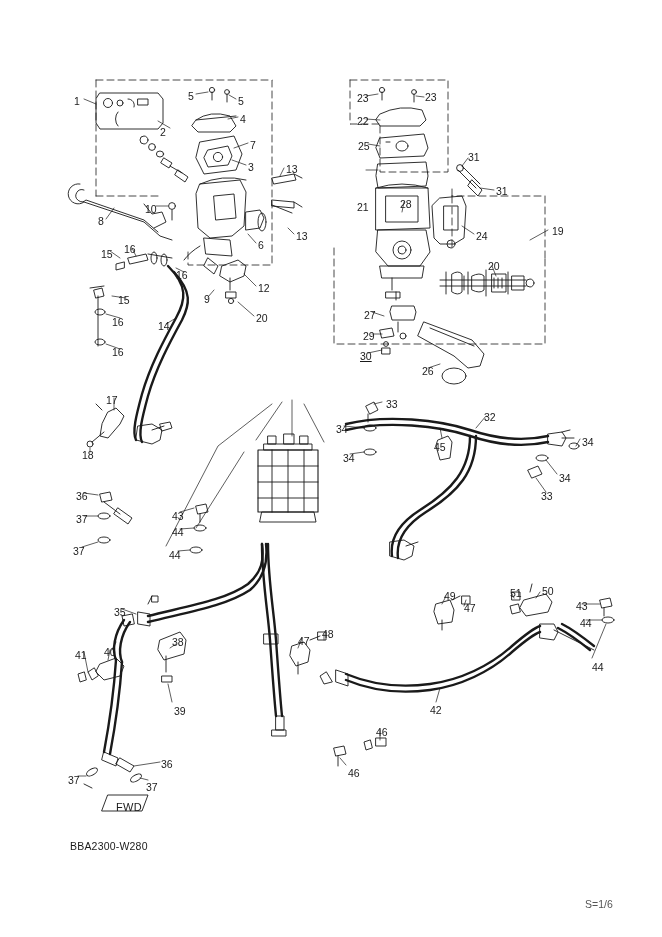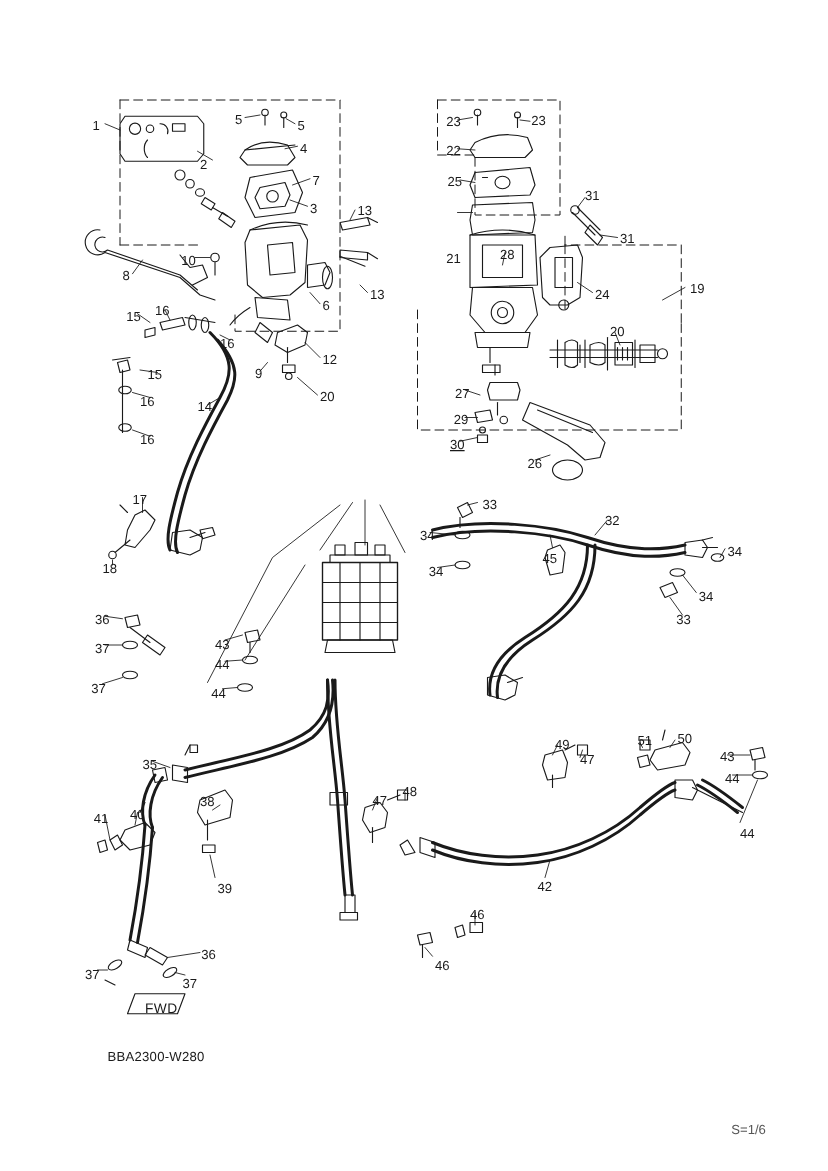--- a/index.html
+++ b/index.html
@@ -27,21 +27,21 @@
   .callout {
     position: absolute;
     font-family: "Liberation Sans", sans-serif;
     font-size: 10.5px;
     color: #1a1a1a;
     line-height: 1;
     white-space: nowrap;
   }
   #part-code {
     position: absolute;
-    left: 74px;
+    left: 58px;
     top: 840px;
     font-size: 10.5px;
     letter-spacing: 0.2px;
     color: #1a1a1a;
     padding-left: 12px;
   }
   #sheet-label {
     position: absolute;
     left: 585px;
     top: 898px;
@@ -445,21 +445,21 @@
       <div class="callout" style="left: 582px; top: 437px;">34</div>
       <div class="callout" style="left: 559px; top: 473px;">34</div>
       <div class="callout" style="left: 541px; top: 491px;">33</div>
       <div class="callout" style="left: 76px; top: 491px;">36</div>
       <div class="callout" style="left: 76px; top: 514px;">37</div>
       <div class="callout" style="left: 73px; top: 546px;">37</div>
       <div class="callout" style="left: 172px; top: 511px;">43</div>
       <div class="callout" style="left: 172px; top: 527px;">44</div>
       <div class="callout" style="left: 169px; top: 550px;">44</div>
       <div class="callout" style="left: 114px; top: 607px;">35</div>
-      <div class="callout" style="left: 160px; top: 637px; text-align: right;">38</div>
+      <div class="callout" style="left: 172px; top: 637px; text-align: right;">38</div>
       <div class="callout" style="left: 75px; top: 650px;">41</div>
       <div class="callout" style="left: 104px; top: 647px;">40</div>
       <div class="callout" style="left: 174px; top: 706px;">39</div>
       <div class="callout" style="left: 298px; top: 636px;">47</div>
       <div class="callout" style="left: 322px; top: 629px;">48</div>
       <div class="callout" style="left: 444px; top: 591px;">49</div>
       <div class="callout" style="left: 464px; top: 603px;">47</div>
       <div class="callout" style="left: 510px; top: 588px;">51</div>
       <div class="callout" style="left: 542px; top: 586px;">50</div>
       <div class="callout" style="left: 576px; top: 601px;">43</div>

